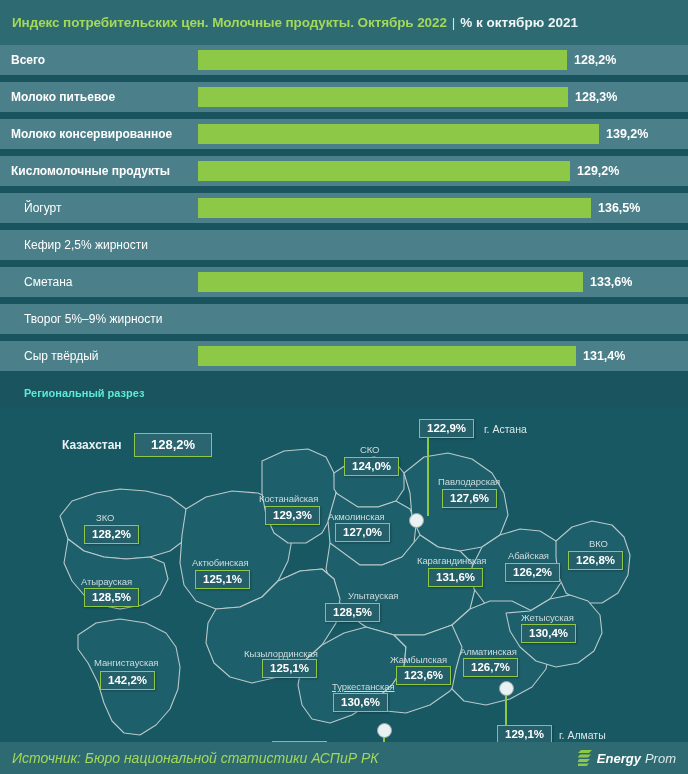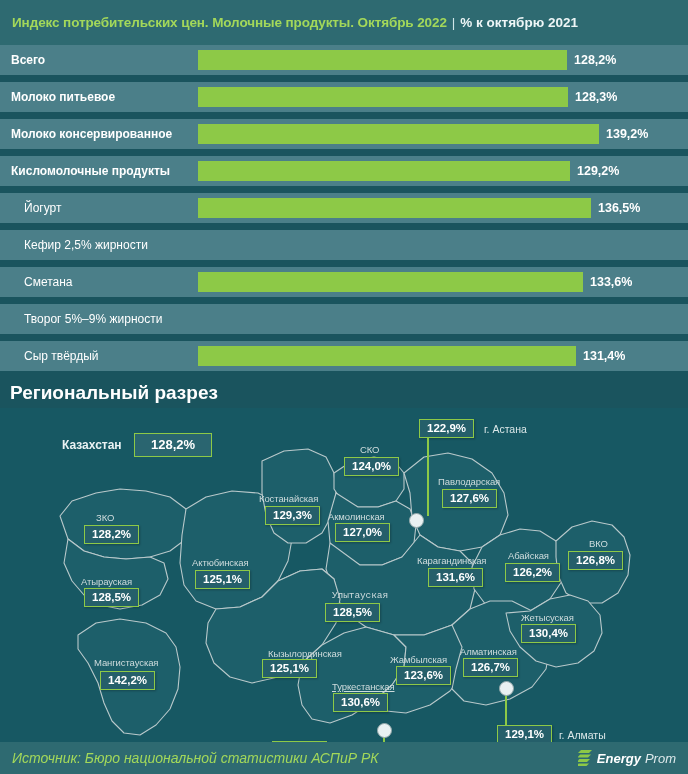--- a/index.html
+++ b/index.html
@@ -47,22 +47,22 @@
   }
   .row .val{
     position:absolute;top:-1px;
     color:#ffffff;font-size:12.5px;font-weight:700;
     white-space:nowrap;line-height:22px;
   }
 
   
   .secthead{
     height:30px;display:flex;align-items:center;
-    padding-left:10px;
-    color:#ffffff;font-size:19px;font-weight:700;
+    padding-left:24px;
+    color:#5eead4;font-size:11px;font-weight:700;
     margin-top:3px;
   }
 
   
   .mapwrap{
     position:relative;
     width:688px;height:352px;
     background:#175863;
     overflow:hidden;
   }
@@ -253,25 +253,25 @@
     <div class="lab" style="left: 192px; top: 149px;">Актюбинская</div>
     <div class="box" style="left: 195px; top: 162px;">125,1%</div>
     <div class="lab" style="left: 81px; top: 168px;">Атырауская</div>
     <div class="box" style="left: 84px; top: 180px;">128,5%</div>
     <div class="lab" style="left: 417px; top: 147px;">Карагандинская</div>
     <div class="box" style="left: 428px; top: 160px;">131,6%</div>
     <div class="lab" style="left: 508px; top: 142px;">Абайская</div>
     <div class="box" style="left: 505px; top: 155px;">126,2%</div>
     <div class="lab" style="left: 589px; top: 130px;">ВКО</div>
     <div class="box" style="left: 568px; top: 143px;">126,8%</div>
-    <div class="lab" style="left: 332px; top: 182px; font-family: Liberation Mono, monospace;">Улытауская</div>
+    <div class="lab" style="left: 348px; top: 182px;">Улытауская</div>
     <div class="box" style="left: 325px; top: 195px;">128,5%</div>
     <div class="lab" style="left: 94px; top: 249px;">Мангистауская</div>
     <div class="box" style="left: 100px; top: 263px;">142,2%</div>
-    <div class="lab" style="left: 244px; top: 240px; margin-left: 24px;">Кызылординская</div>
+    <div class="lab" style="left: 244px; top: 240px;">Кызылординская</div>
     <div class="box" style="left: 262px; top: 251px;">125,1%</div>
     <div class="lab" style="left: 521px; top: 204px;">Жетысуская</div>
     <div class="box" style="left: 521px; top: 216px;">130,4%</div>
     <div class="lab" style="left: 390px; top: 246px;">Жамбылская</div>
     <div class="box" style="left: 396px; top: 258px;">123,6%</div>
     <div class="lab" style="left: 460px; top: 238px;">Алматинская</div>
     <div class="box" style="left: 463px; top: 250px;">126,7%</div>
     <div class="lab" style="left: 332px; top: 273px; text-decoration: underline;">Туркестанская</div>
     <div class="box" style="left: 333px; top: 285px;">130,6%</div>
     <div class="box" style="left: 419px; top: 11px;">122,9%</div>

